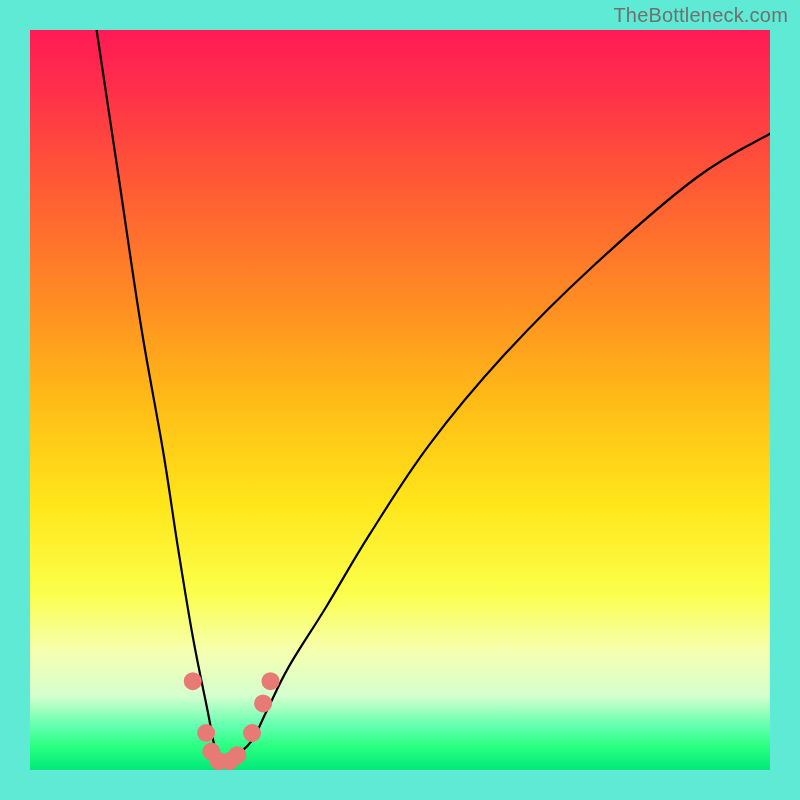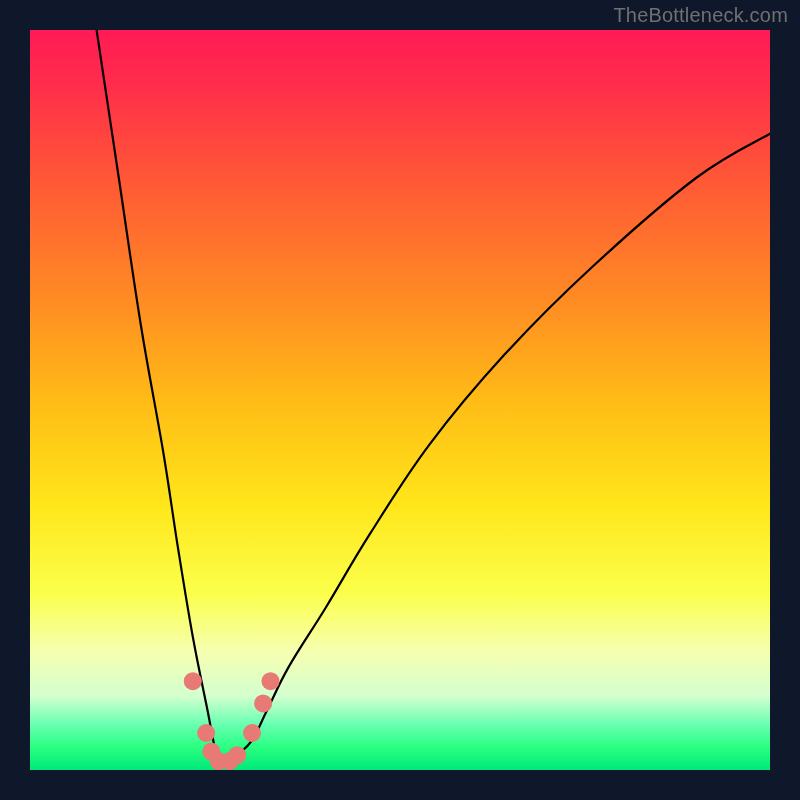--- a/index.html
+++ b/index.html
@@ -8,21 +8,21 @@
     width: 800px;
     height: 800px;
     background: #000;
     overflow: hidden;
     font-family: Arial, Helvetica, sans-serif;
   }
   .frame {
     position: relative;
     width: 800px;
     height: 800px;
-    background: #0f172a;
+    background: #5eead4;
   }
   .plot {
     position: absolute;
     left: 30px;
     top: 30px;
     width: 740px;
     height: 740px;
     overflow: hidden;
   }
   .gradient {

